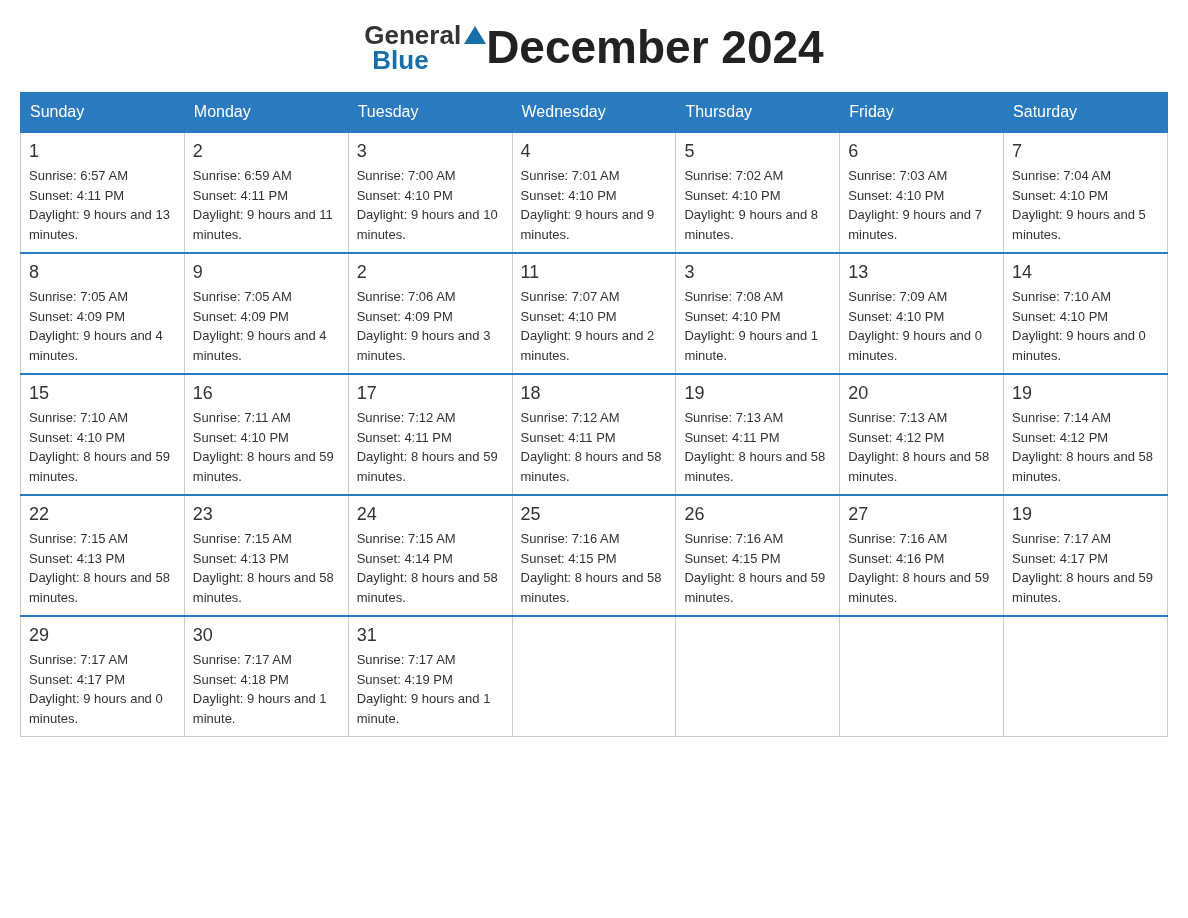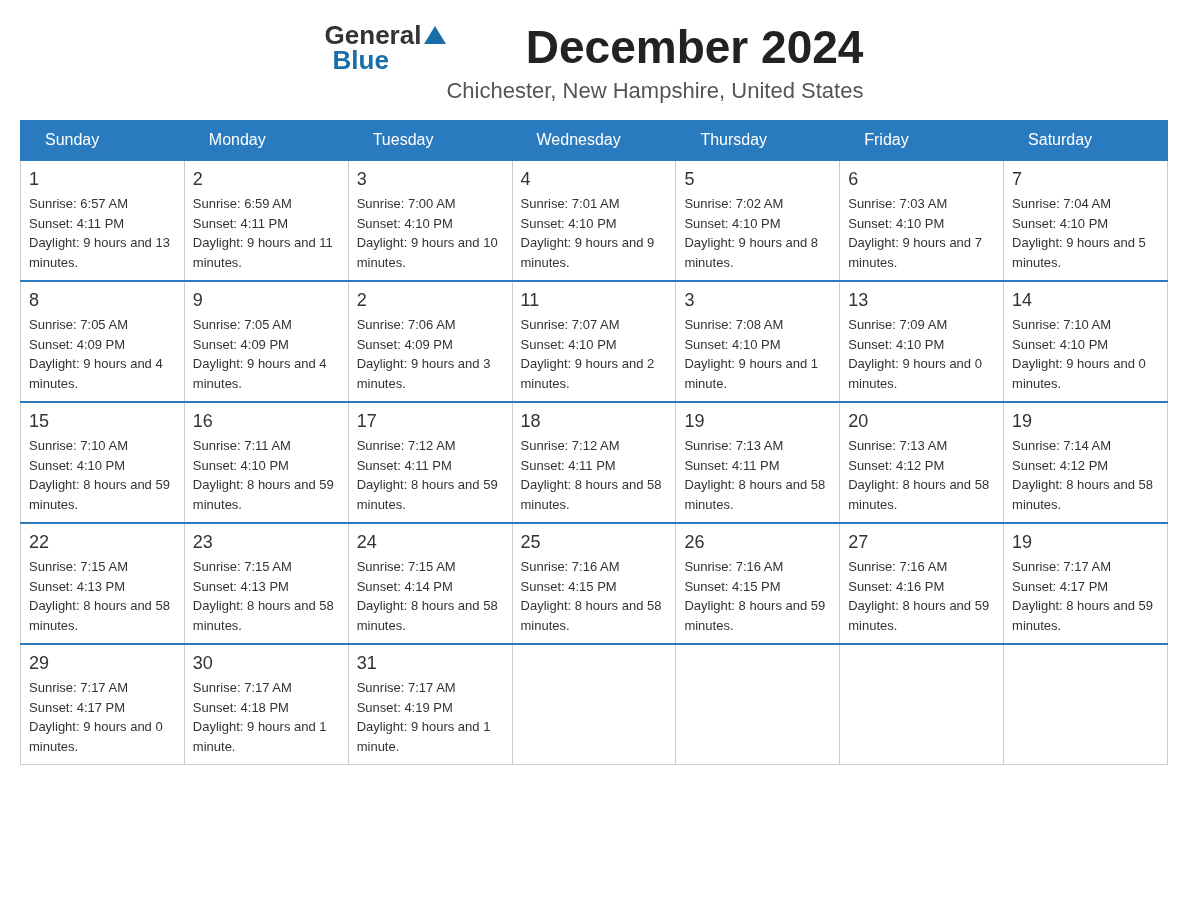--- a/index.html
+++ b/index.html
@@ -35,21 +35,21 @@
       margin-top: 4px;
     }
     .calendar-table {
       width: 100%;
       border-collapse: collapse;
     }
     .calendar-table th {
       background-color: #2a7abf;
       color: #fff;
       font-size: 16px;
-      padding: 10px 24px;
+      padding: 10px 9px;
       text-align: left;
       font-weight: normal;
       border: 1px solid #2a7abf;
     }
     .calendar-table td {
       vertical-align: top;
       padding: 8px;
       border: 1px solid #ccc;
       width: 14.28%;
       font-size: 13px;
@@ -102,21 +102,20 @@
       <svg width="22" height="22" viewBox="0 0 22 22" style="margin-left:3px;margin-top:-2px;">
         <polygon points="11,2 22,20 0,20" fill="#1a6ea8"></polygon>
       </svg>
     </div>
     <div class="logo-row" style="margin-top:-6px;">
       <span class="logo-blue-text">Blue</span>
     </div>
   </div>
   <div class="title-area">
     <div class="month-title">December 2024</div>
-    <div class="location-title">Chichester, New Hampshire, United States</div>
   </div>
 </div>
 
 <table class="calendar-table">
   <thead>
     <tr>
       <th>Sunday</th>
       <th>Monday</th>
       <th>Tuesday</th>
       <th>Wednesday</th>

